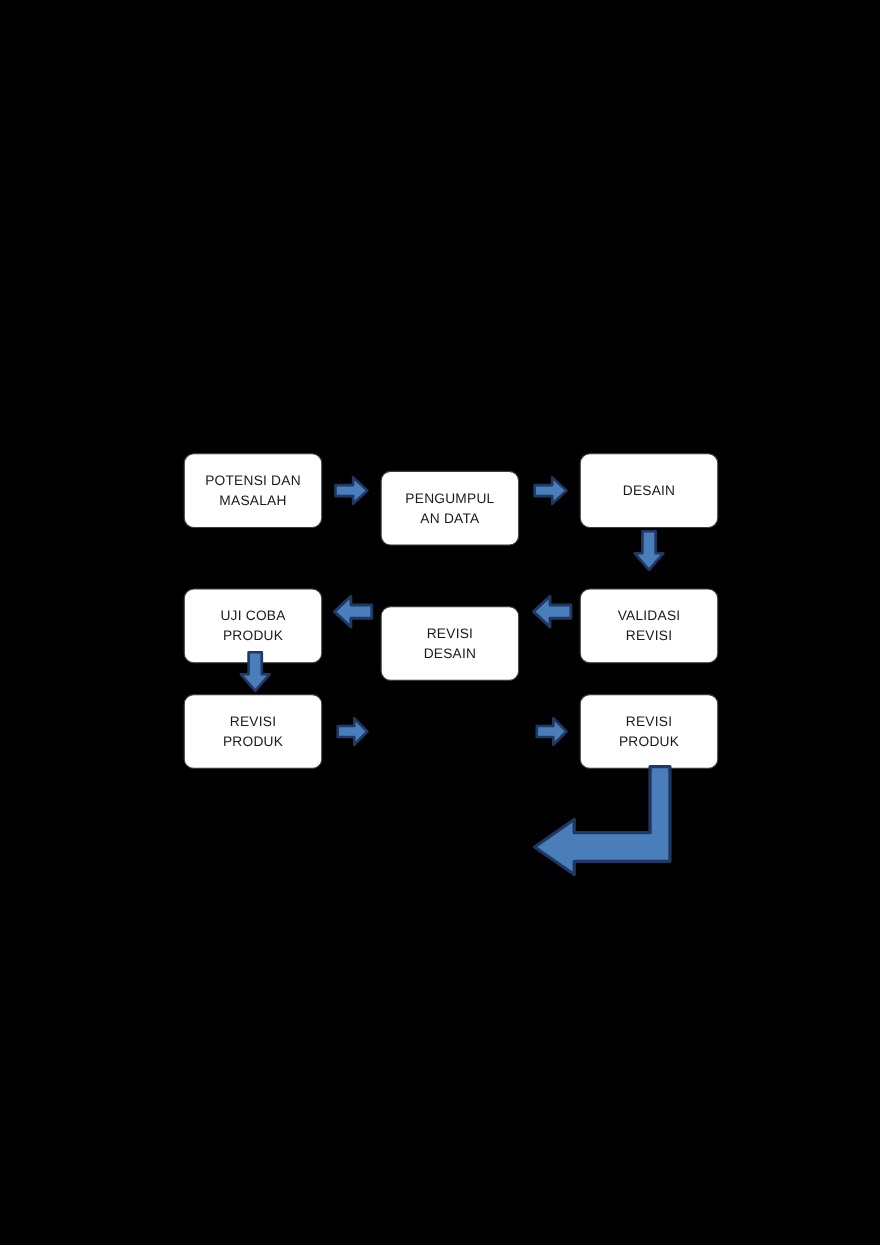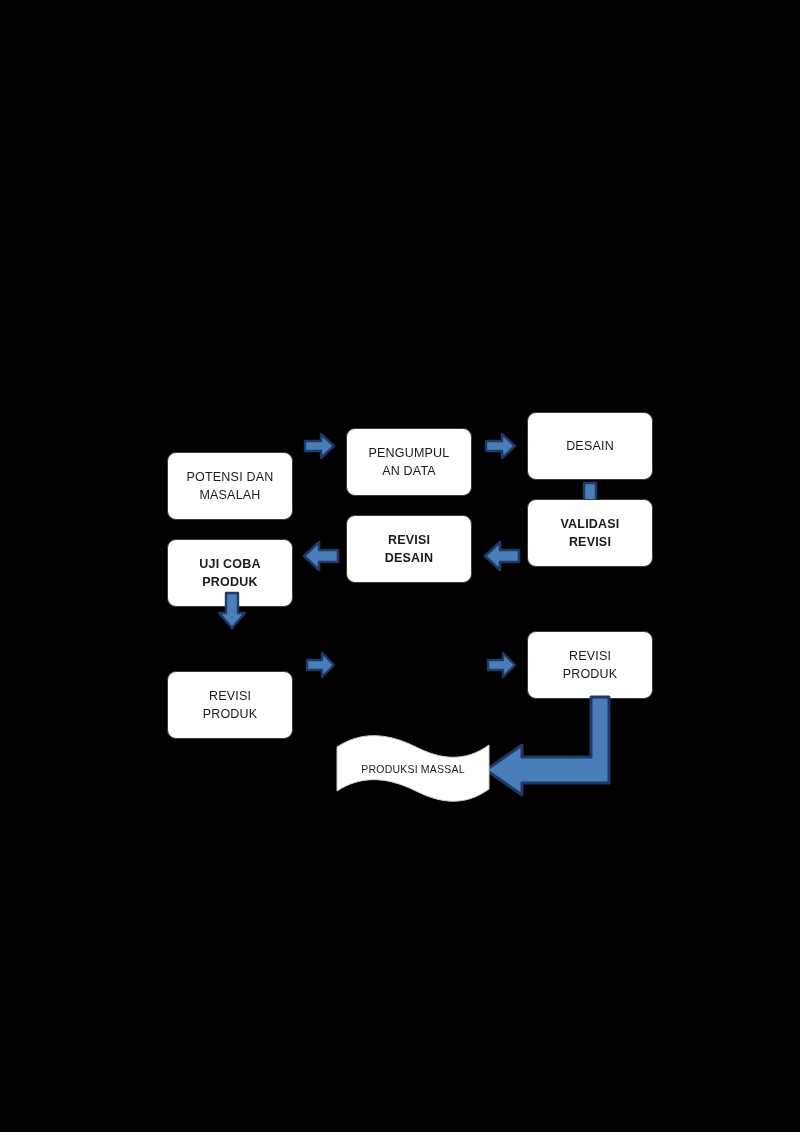--- a/index.html
+++ b/index.html
@@ -40,27 +40,27 @@
     line-height: 1.45;
     letter-spacing: 0.2px;
     padding: 2px 6px;
   }
   .node .label {
     display: block;
     white-space: pre-line;
   }
 
   
-  .col1 { left: 167px; width: 126px; margin-top: 40px; }
+  .col1 { left: 167px; width: 126px; }
   .col2 { left: 346px; width: 126px; margin-top: 16px; }
   .col3 { left: 527px; width: 126px; }
 
   
   .row1 { top: 412px; height: 68px; }
-  .row2 { top: 499px; height: 68px; font-weight: bold; }
+  .row2 { top: 535px; height: 68px; }
   .row3 { top: 631px; height: 68px; }
 
   
   .arrow {
     position: absolute;
   }
   .arrow svg { display: block; }
 
   
   #wave {
@@ -197,28 +197,14 @@
                L44 89
                L44 101
                L8 76
                L44 51
                L44 63
                L113 63
                Z" fill="#4a7ebb" stroke="#1f3864" stroke-width="3" stroke-linejoin="round"></path>
     </svg>
   </div>
 
-  <div id="wave">
-    <svg width="158" height="72" viewBox="0 0 158 72">
-      <path d="M3 14
-               C 30 -4, 58 2, 82 14
-               C 106 26, 130 30, 155 12
-               L 155 56
-               C 130 74, 106 70, 82 58
-               C 58 46, 30 40, 3 58
-               Z" fill="#ffffff" stroke="#cfcfcf" stroke-width="1"></path>
-    </svg>
-    <div class="wave-text">
-      <span>PRODUKSI MASSAL</span>
-    </div>
-  </div>
 
 </div>
 
 </body></html>

